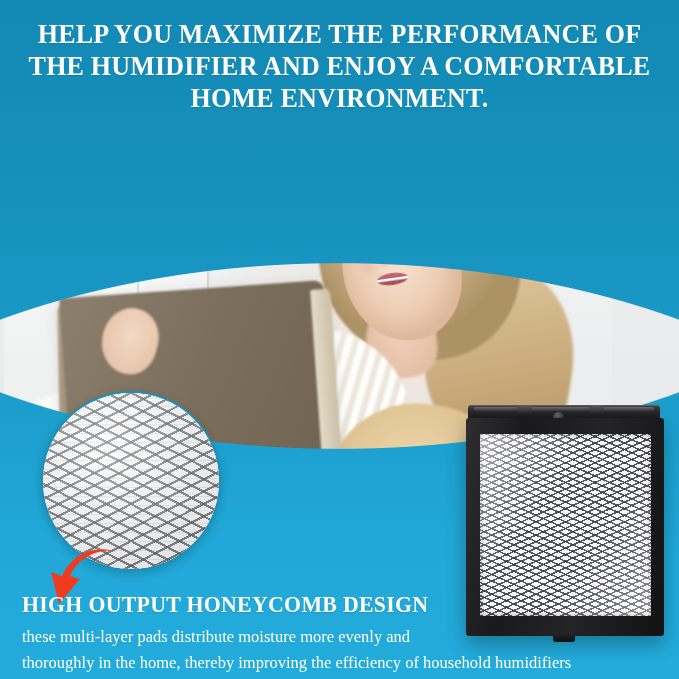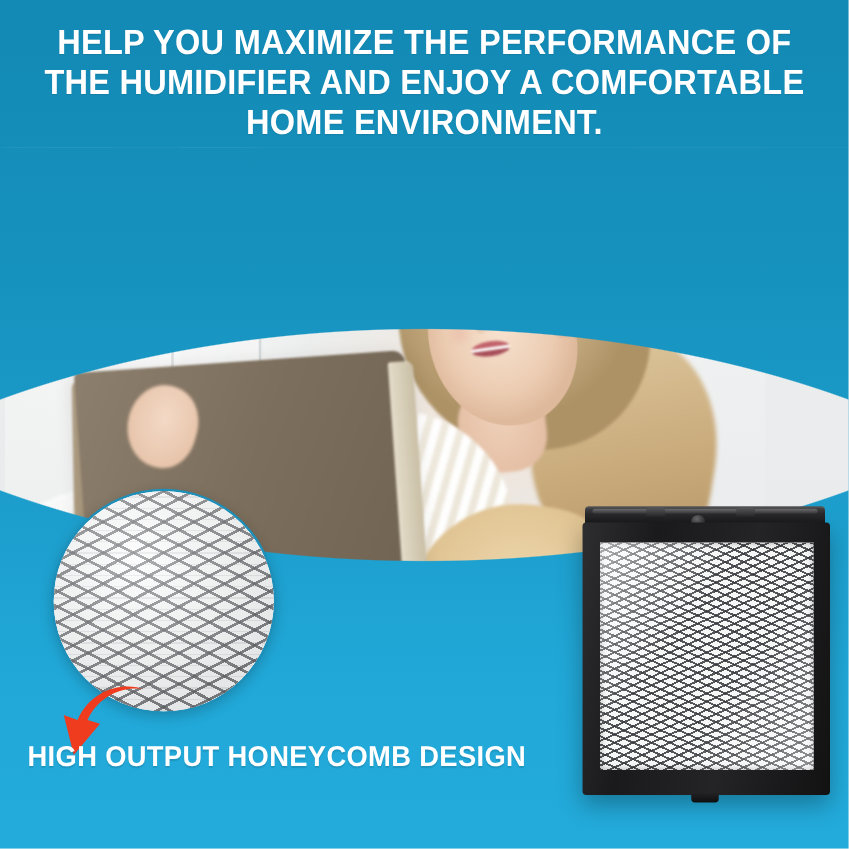--- a/index.html
+++ b/index.html
@@ -6,20 +6,21 @@
   body{
     width:679px;height:679px;
     font-family:"Liberation Sans", sans-serif;
     overflow:hidden;
   }
   #poster{
     position:relative;
     width:679px;height:679px;
     background:linear-gradient(180deg,#1389b5 0%,#1691bd 30%,#1c9dcb 58%,#21a8d8 80%,#23abdb 100%);
     overflow:hidden;
+    font-family:Liberation Serif, serif;
   }
 
   
   .headline{
     position:absolute;
     left:0;right:0;top:18px;
     text-align:center;
     color:#ffffff;
     font-weight:bold;
     font-size:28px;
@@ -427,14 +428,16 @@
     <div class="knob"></div>
     <div class="frame">
       <div class="pad">
         <div class="pad-gloss"></div>
       </div>
     </div>
     <div class="foot"></div>
   </div>
 
   <div class="sub-head">HIGH OUTPUT HONEYCOMB DESIGN</div>
+  <div class="body-copy">these multi-layer pads distribute moisture more evenly and
+thoroughly in the home, thereby improving the efficiency of household humidifiers</div>
 
 </div>
 
 </body></html>

